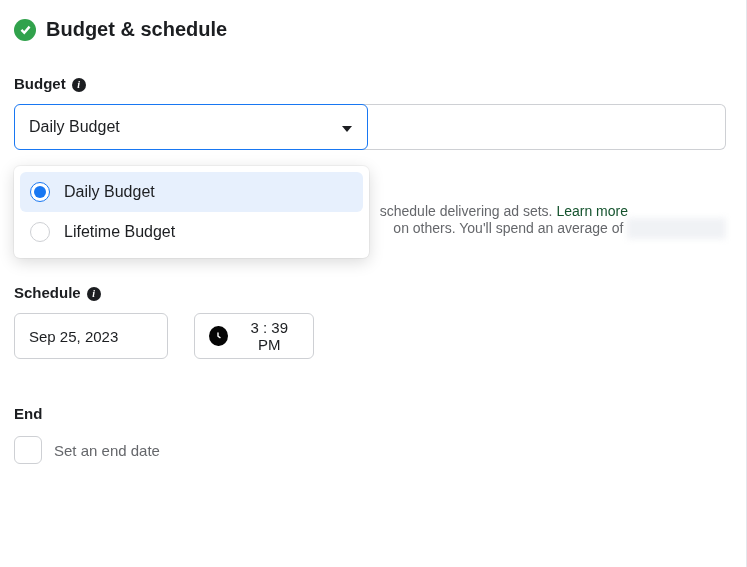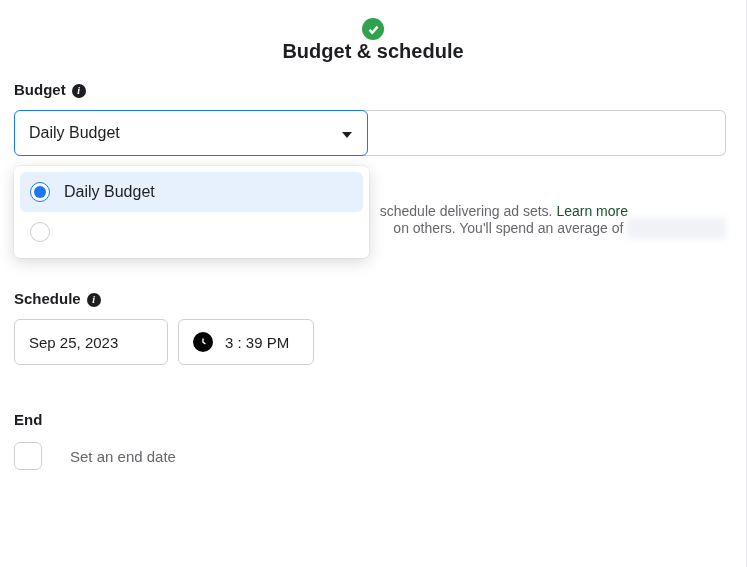--- a/index.html
+++ b/index.html
@@ -12,22 +12,22 @@
     position: relative;
     background: #fff;
     padding: 18px 14px 14px 14px;
     border-right: 1px solid #e4e6eb;
   }
 
   
   .section-header {
     display: flex;
     align-items: center;
-    margin-bottom: 18px;
-    flex-direction: column;
+    gap: 10px;
+    margin-bottom: 34px;
   }
   .check-circle {
     width: 22px; height: 22px; border-radius: 50%;
     background: #31a24c; display: flex; align-items: center; justify-content: center;
   }
   .check-circle svg { width: 13px; height: 13px; fill: none; stroke: #fff; stroke-width: 3; }
   .section-title { font-size: 20px; font-weight: 700; }
 
   
   .label-row {
@@ -91,35 +91,35 @@
   .menu-item.selected .radio-outer { border-color:#1877f2; }
   .radio-inner {
     width:12px; height:12px; border-radius:50%; background:#1877f2; display:none;
   }
   .menu-item.selected .radio-inner { display:block; }
 
   
   .schedule-block { margin-top: 134px; }
   .subheading { font-size:15px; font-weight:600; margin: 28px 0 14px 0; }
 
-  .date-time-row { display:flex; gap:10px; }
+  .date-time-row { display:flex; gap:26px; }
   .date-field, .time-field {
     height:46px; border:1px solid #ced0d4; border-radius:6px;
     display:flex; align-items:center; padding:0 14px; font-size:15px; gap:12px;
   }
   .date-field { width:154px; }
-  .time-field { width:136px;text-align:center; }
+  .time-field { width:120px;text-align:center; }
   .clock-icon {
     width:20px; height:20px; border-radius:50%; background:#050505;
     display:flex; align-items:center; justify-content:center;
   }
   .clock-icon svg { width:12px; height:12px; }
 
   .end-block { margin-top: 46px; }
-  .checkbox-row { display:flex; align-items:center; gap:28px; margin-top:14px; }
+  .checkbox-row { display:flex; align-items:center; gap:12px; margin-top:14px; }
   .checkbox {
     width:28px; height:28px; border:1px solid #ced0d4; border-radius:6px; background:#fff;
   }
   .checkbox-label { font-size:15px; color:#65676b; }
 </style>
 </head>
 <body>
 
 <div class="section-header">
   <span class="check-circle">
@@ -160,20 +160,21 @@
 
 <div class="dropdown-menu">
   <div class="menu-item selected">
     <span class="radio-outer">
         <span class="radio-inner"></span>
       </span>
     <span>Daily Budget</span>
   </div>
   <div class="menu-item">
     <span class="radio-outer"></span>
+    <span>Lifetime Budget</span>
   </div>
 </div>
 
 <div class="schedule-block">
   <div class="label-row">
     <span>Schedule</span>
     <span class="info-icon">
         <span>i</span>
       </span>
   </div>

